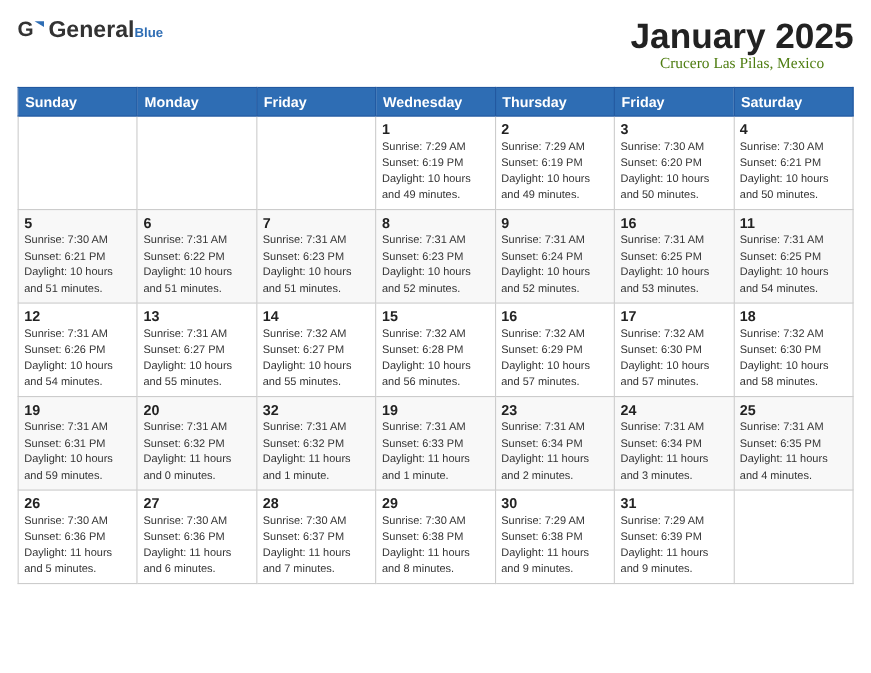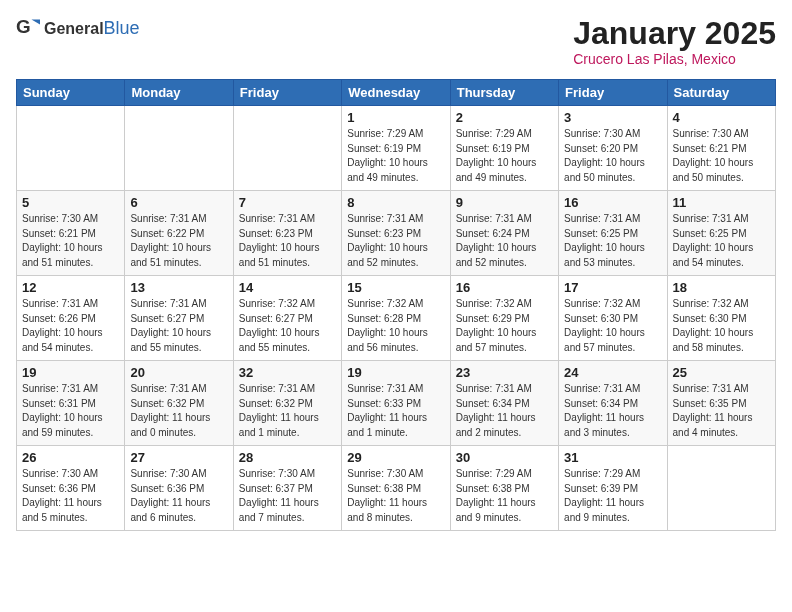--- a/index.html
+++ b/index.html
@@ -15,45 +15,46 @@
       justify-content: space-between;
       align-items: flex-start;
       margin-bottom: 12px;
     }
     .logo {
       display: flex;
       align-items: center;
       gap: 4px;
     }
     .logo-text-general {
-      font-size: 16px;
+      font-size: 21px;
       font-weight: bold;
       color: #333;
     }
     .logo-text-blue {
-      font-size: 18px;
-      font-weight: normal;
+      font-size: 12px;
+      font-weight: bold;
       color: #2e6db4;
     }
     .logo-icon {
       width: 24px;
       height: 24px;
     }
     .title-block {
-      text-align: left;
+      text-align: center;
     }
     .month-title {
       font-size: 32px;
       font-weight: bold;
       color: #222;
       line-height: 1.1;
     }
     .location-title {
       font-size: 14px;
-      color: #be185d;
+      color: #4d7c0f;
+      font-family: Liberation Serif, serif;
     }
     .calendar {
       width: 100%;
       border-collapse: collapse;
       border: 1px solid #ccc;
     }
     .calendar th {
       background: #2e6db4;
       color: #fff;
       font-size: 13px;

